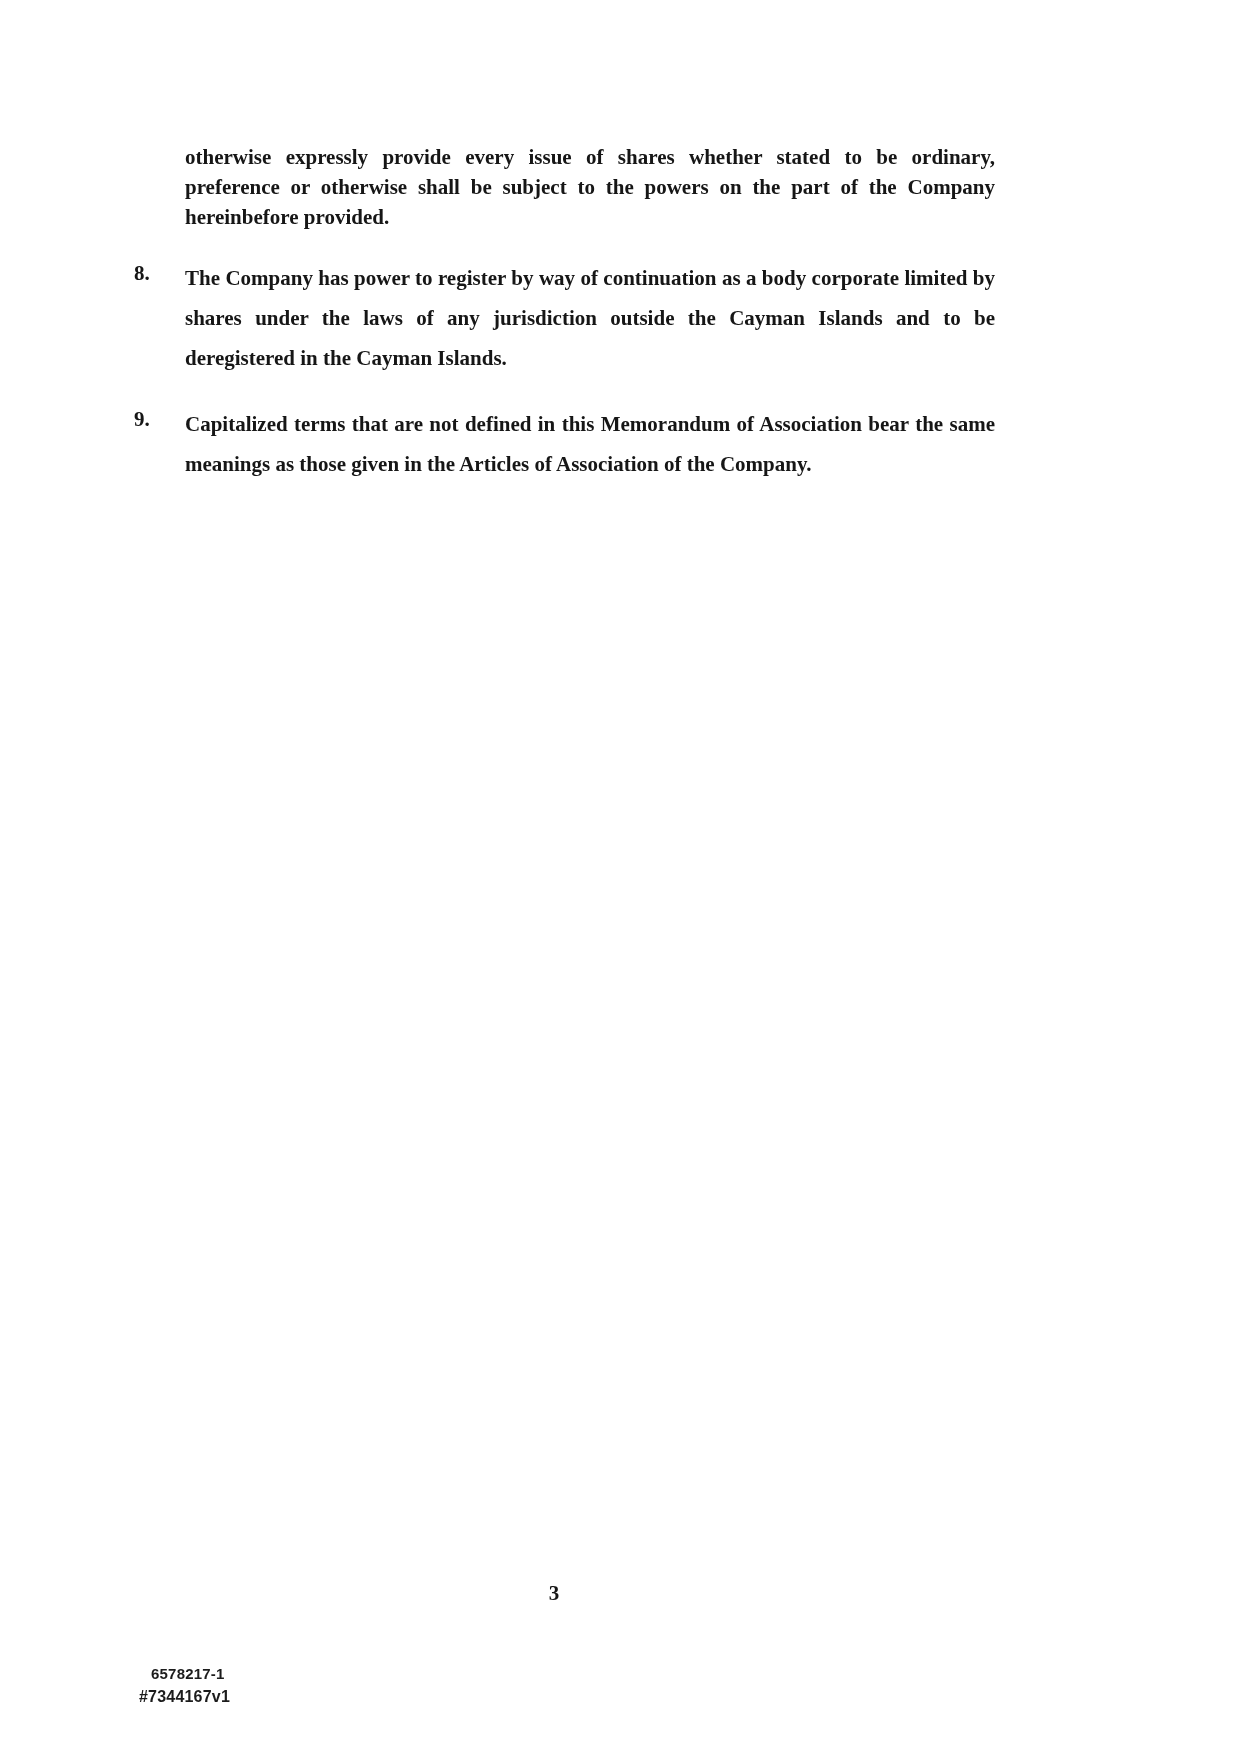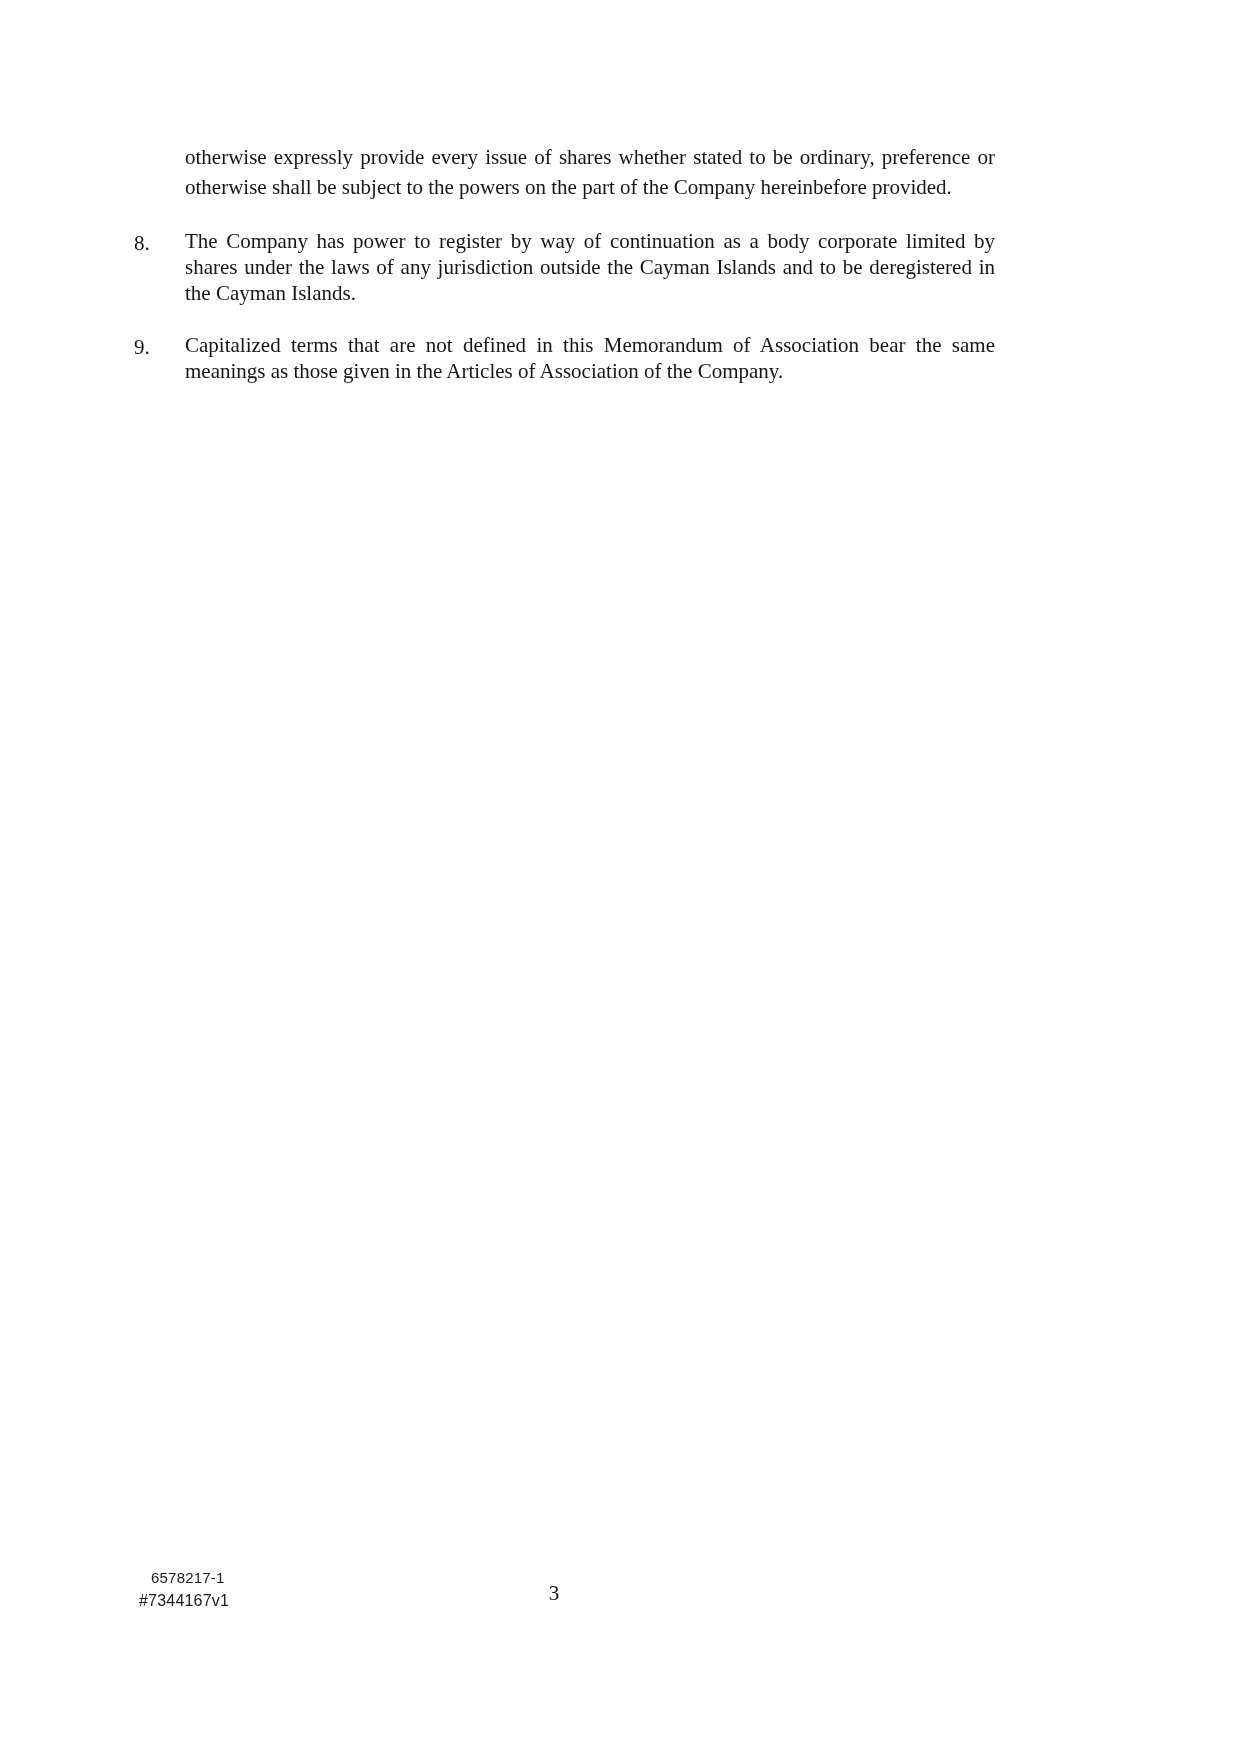--- a/index.html
+++ b/index.html
@@ -9,20 +9,21 @@
   }
   .page {
     position: relative;
     width: 1240px;
     height: 1753px;
     background: #ffffff;
     font-family: "Liberation Serif", serif;
     color: #161616;
     overflow: hidden;
     margin: 0 auto;
+    font-weight: bold;
   }
   .content {
     position: absolute;
     left: 134px;
     top: 142px;
     width: 861px;
   }
   .para-continuation {
     margin-left: 51px;
     width: 810px;
@@ -37,36 +38,36 @@
   }
   .item-number {
     flex: 0 0 51px;
     width: 51px;
     font-size: 21px;
     line-height: 30px;
   }
   .item-text {
     width: 810px;
     font-size: 21px;
-    line-height: 26px;
+    line-height: 40px;
     text-align: justify;
   }
   .page-number {
     position: absolute;
     top: 1578px;
     left: 134px;
     width: 840px;
     text-align: center;
     font-size: 21px;
     line-height: 30px;
   }
   .footer {
     position: absolute;
     left: 139px;
-    top: 1568px;
+    top: 1664px;
     font-family: "Liberation Sans", sans-serif;
     color: #1c1c1c;
   }
   .footer-doc-id {
     font-size: 15px;
     line-height: 19px;
     margin-left: 12px;
     letter-spacing: 0.2px;
   }
   .footer-version-id {

